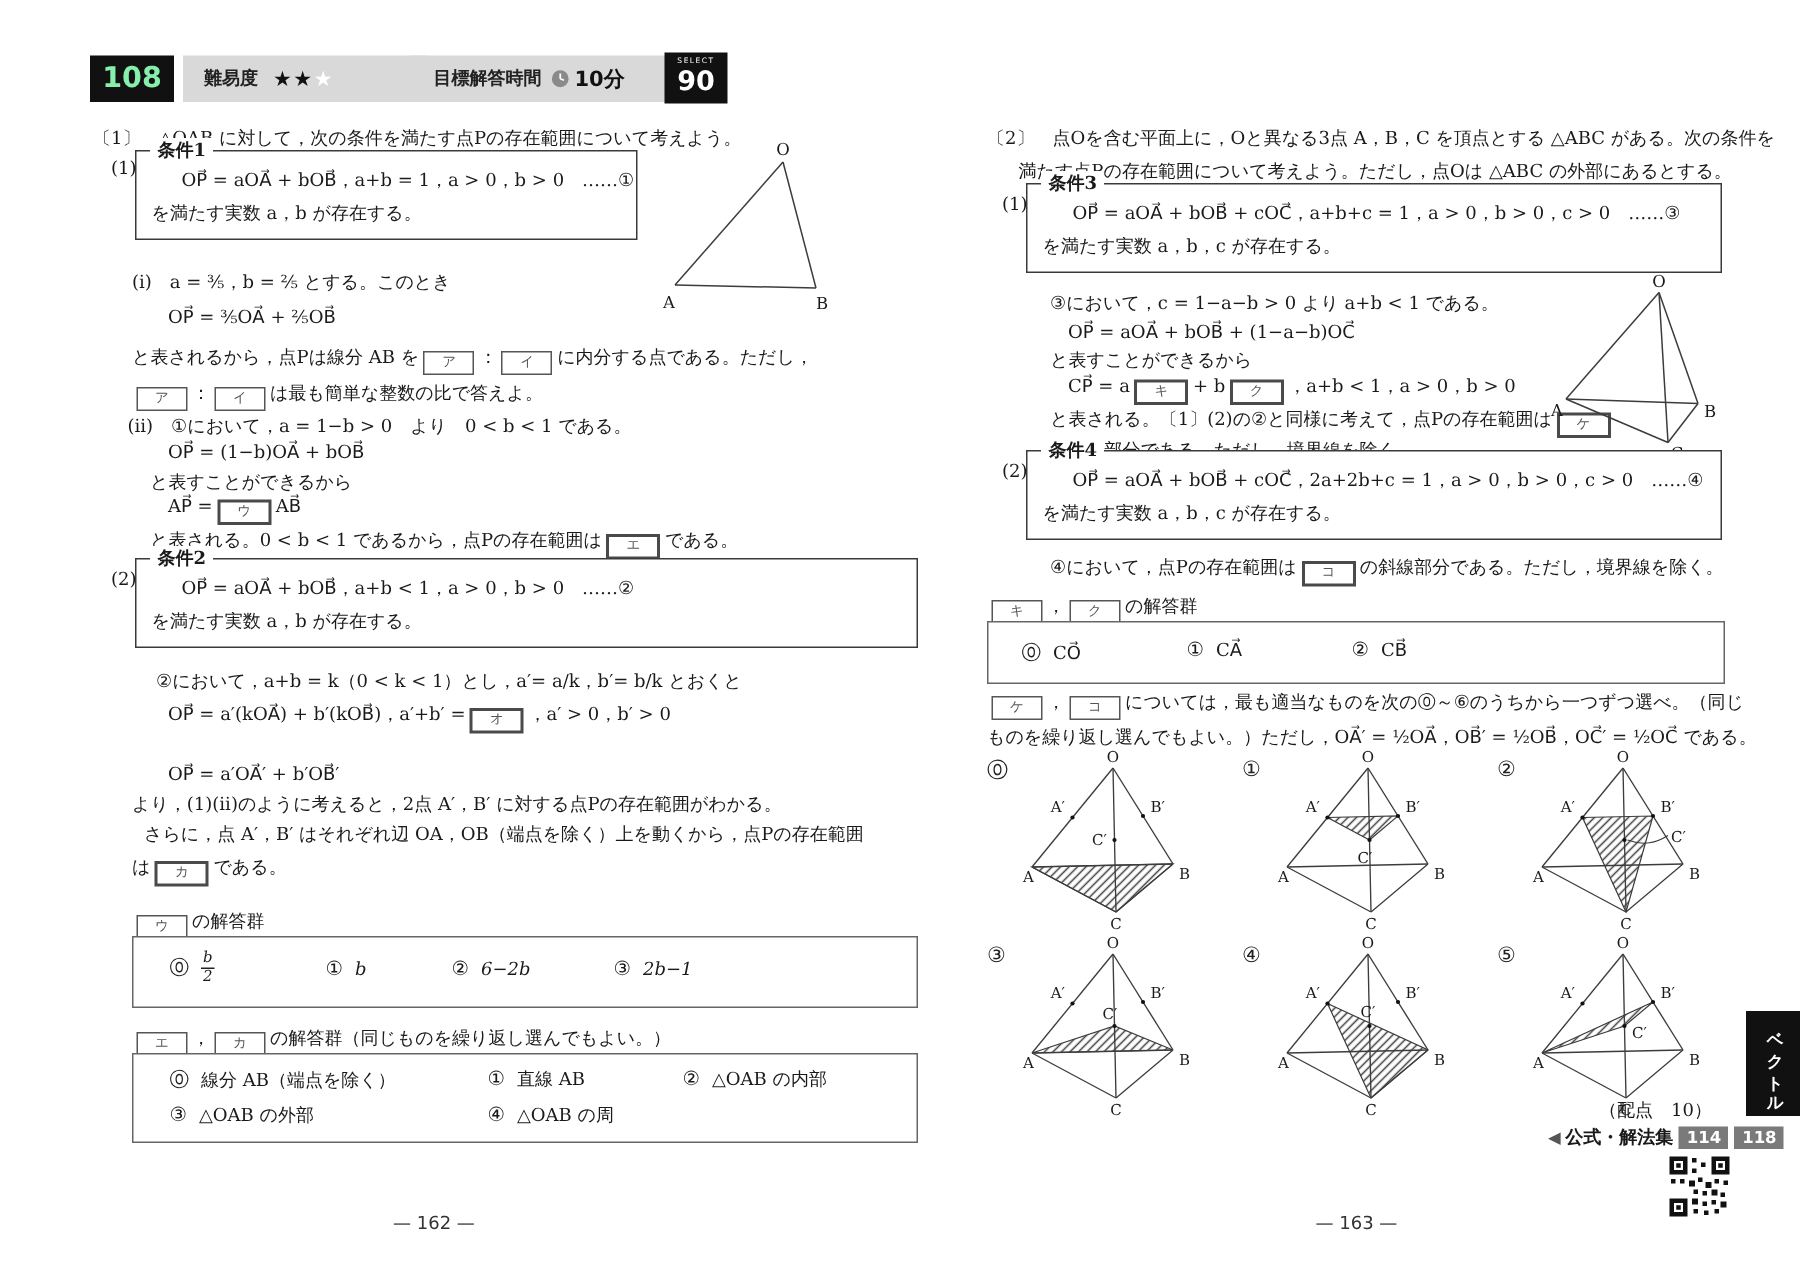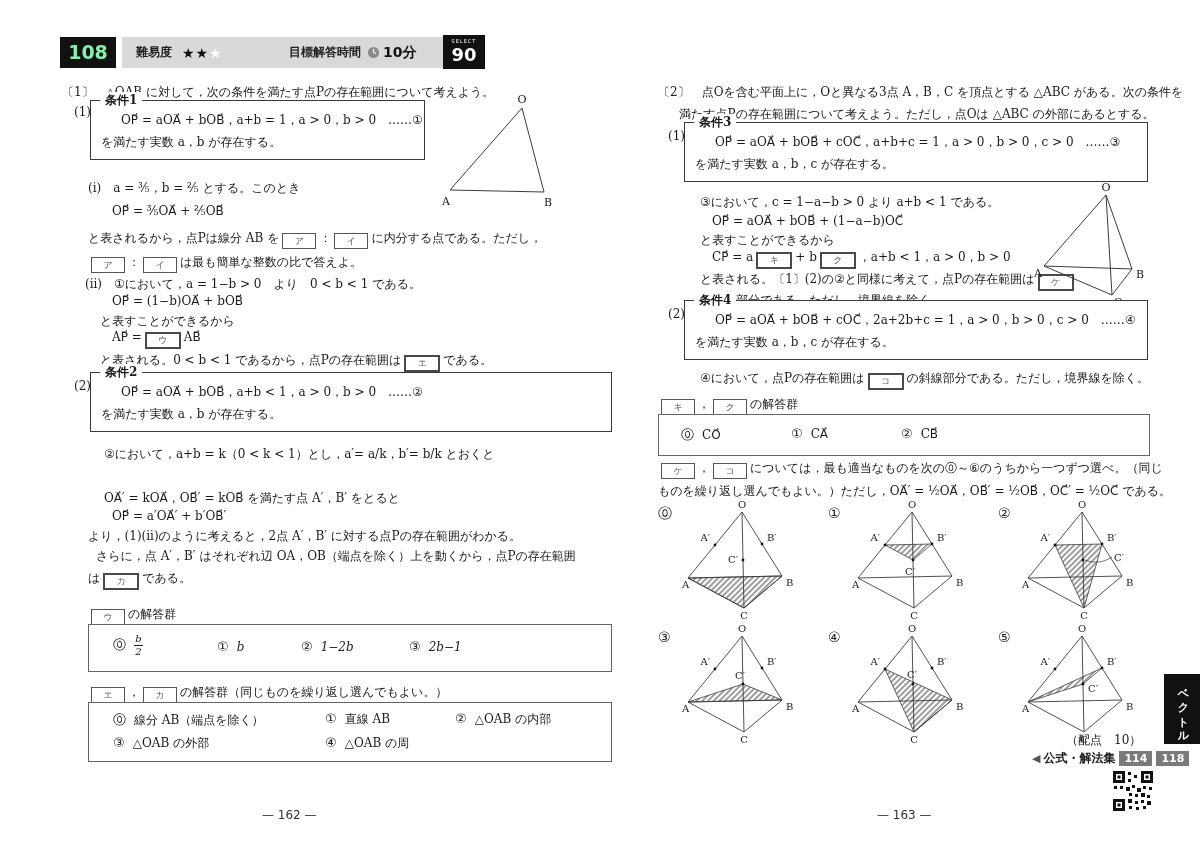--- a/index.html
+++ b/index.html
@@ -107,35 +107,35 @@
   <div class="ln" style="left:100px;top:352px;"><span>と表される。0 &lt; b &lt; 1 であるから，点Pの存在範囲は</span><span class="bk bb">エ</span><span>である。</span></div>
 
   <div class="ln" style="left:74px;top:378px;">(2)</div>
   <div class="cond" style="left:90px;top:372px;width:520px;height:58px;">
     <span class="cond-t">条件2</span>
     <div class="cond-eq math">OP⃗ = aOA⃗ + bOB⃗，a+b &lt; 1，a &gt; 0，b &gt; 0　……②</div>
     <div class="cond-body">を満たす実数 a，b が存在する。</div>
   </div>
 
   <div class="ln math" style="left:104px;top:446px;">②において，a+b = k（0 &lt; k &lt; 1）とし，a′= a/k，b′= b/k とおくと</div>
-  <div class="ln math" style="left:104px;top:490px;">OA⃗′ = kOA⃗，OB⃗′ = kOB⃗ を満たす点 A′，B′ をとると</div>
+  <div class="ln math" style="left:112px;top:468px;"><span>OP⃗ = a′(kOA⃗) + b′(kOB⃗)，a′+b′ =</span><span class="bk bb">オ</span><span>，a′ &gt; 0，b′ &gt; 0</span></div>
   <div class="ln math" style="left:112px;top:508px;">OP⃗ = a′OA⃗′ + b′OB⃗′</div>
   <div class="ln" style="left:88px;top:528px;">より，(1)(ii)のように考えると，2点 A′，B′ に対する点Pの存在範囲がわかる。</div>
   <div class="ln" style="left:96px;top:548px;">さらに，点 A′，B′ はそれぞれ辺 OA，OB（端点を除く）上を動くから，点Pの存在範囲</div>
   <div class="ln" style="left:88px;top:570px;"><span>は</span><span class="bk bb">カ</span><span>である。</span></div>
 
   <div class="ln" style="left:88px;top:606px;"><span class="bk">ウ</span><span>の解答群</span></div>
   <div class="agroup" style="left:88px;top:624px;width:522px;height:46px;">
     <span class="opt" style="left:24px;top:9px;"><span class="cn">⓪</span><span class="fr it">
           <span>b</span>
           <span class="frb"></span>
           <span>2</span>
         </span></span>
     <span class="opt" style="left:128px;top:14px;"><span class="cn">①</span><span class="it">b</span></span>
-    <span class="opt" style="left:212px;top:14px;"><span class="cn">②</span><span class="it">1−2b</span></span>
+    <span class="opt" style="left:212px;top:14px;"><span class="cn">②</span><span class="it">6−2b</span></span>
     <span class="opt" style="left:320px;top:14px;"><span class="cn">③</span><span class="it">2b−1</span></span>
   </div>
 
   <div class="ln" style="left:88px;top:684px;"><span class="bk">エ</span><span>，</span><span class="bk">カ</span><span>の解答群（同じものを繰り返し選んでもよい。）</span></div>
   <div class="agroup" style="left:88px;top:702px;width:522px;height:58px;">
     <span class="opt" style="left:24px;top:8px;"><span class="cn">⓪</span><span>線分 AB（端点を除く）</span></span>
     <span class="opt" style="left:236px;top:8px;"><span class="cn">①</span><span>直線 AB</span></span>
     <span class="opt" style="left:366px;top:8px;"><span class="cn">②</span><span>△OAB の内部</span></span>
     <span class="opt" style="left:24px;top:32px;"><span class="cn">③</span><span>△OAB の外部</span></span>
     <span class="opt" style="left:236px;top:32px;"><span class="cn">④</span><span>△OAB の周</span></span>

